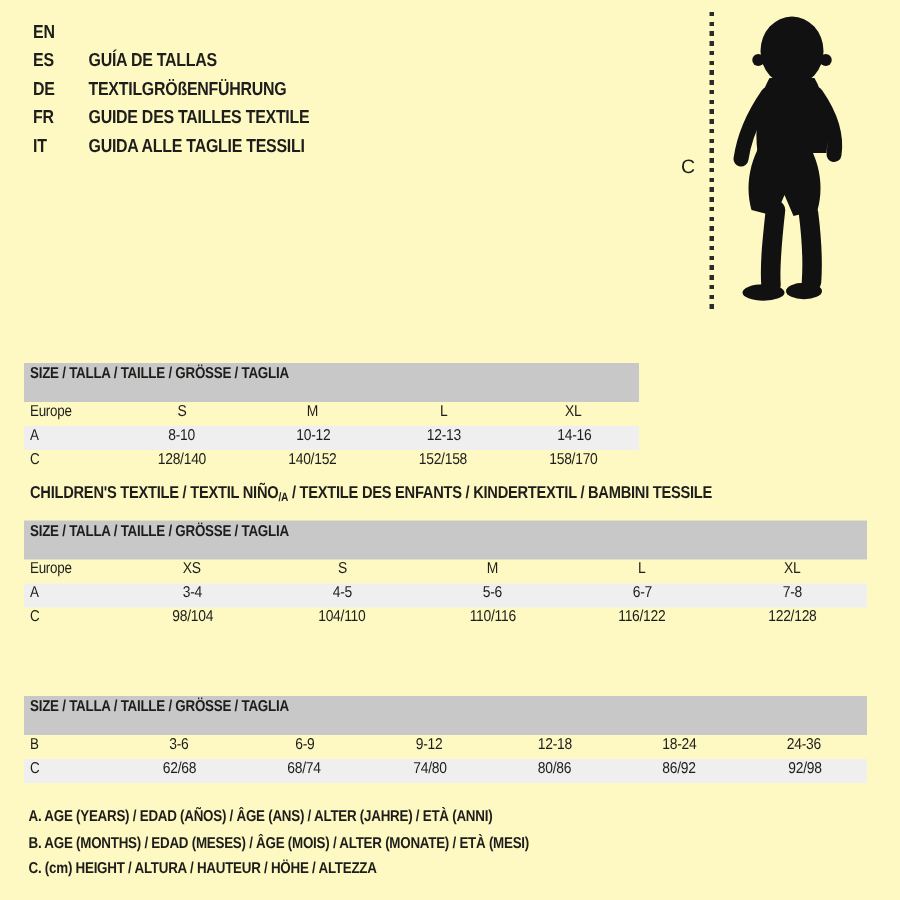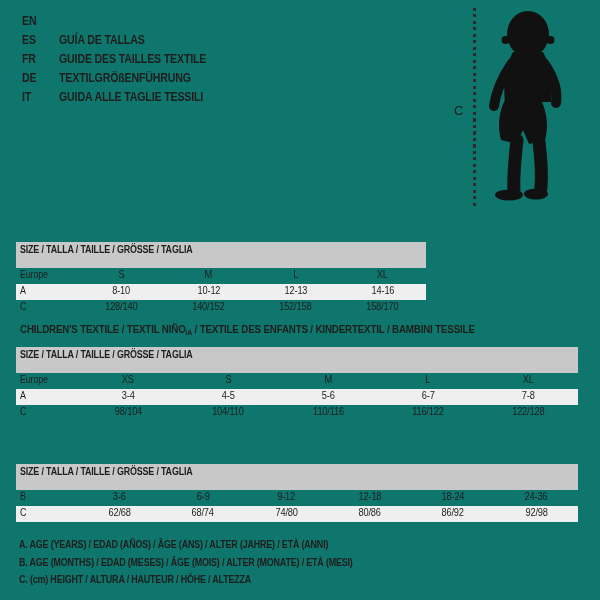--- a/index.html
+++ b/index.html
@@ -1,18 +1,18 @@
 <!DOCTYPE html>
 <html><head>
 <meta charset="utf-8">
 <style>
   * { margin:0; padding:0; box-sizing:border-box; }
   html,body { width:600px; height:600px; background:#fff; }
   body { font-family:"Liberation Sans","DejaVu Sans",sans-serif; color:#1d1d1b; }
-  .canvas { position:relative; width:600px; height:600px; background:#0f766e; overflow:hidden; }
+  .canvas { position:relative; width:600px; height:600px; background:#fef9c3; overflow:hidden; }
 
   
   .cx  { display:inline-block; transform:scaleX(.85); transform-origin:0 50%; white-space:nowrap; letter-spacing:-.2px; }
   .cxc { display:inline-block; transform:scaleX(.88); transform-origin:50% 50%; white-space:nowrap; letter-spacing:-.2px; }
 
   
   .lang-list { position:absolute; left:22px; top:11px; }
   .lang-row  { display:flex; height:19px; align-items:center; font-size:12.5px; font-weight:700; }
   .lang-code { width:37px; }
 
@@ -49,26 +49,26 @@
 
   <div class="lang-list">
     <div class="lang-row">
       <span class="lang-code"><span class="cx">EN</span></span>
     </div>
     <div class="lang-row">
       <span class="lang-code"><span class="cx">ES</span></span>
       <span class="lang-title"><span class="cx">GUÍA DE TALLAS</span></span>
     </div>
     <div class="lang-row">
+      <span class="lang-code"><span class="cx">DE</span></span>
+      <span class="lang-title"><span class="cx">TEXTILGRÖßENFÜHRUNG</span></span>
+    </div>
+    <div class="lang-row">
       <span class="lang-code"><span class="cx">FR</span></span>
       <span class="lang-title"><span class="cx">GUIDE DES TAILLES TEXTILE</span></span>
-    </div>
-    <div class="lang-row">
-      <span class="lang-code"><span class="cx">DE</span></span>
-      <span class="lang-title"><span class="cx">TEXTILGRÖßENFÜHRUNG</span></span>
     </div>
     <div class="lang-row">
       <span class="lang-code"><span class="cx">IT</span></span>
       <span class="lang-title"><span class="cx">GUIDA ALLE TAGLIE TESSILI</span></span>
     </div>
   </div>
 
   <div class="dotted-line"></div>
   <div class="c-label"><span>C</span></div>
   <svg class="baby-svg" viewBox="0 0 96 198" aria-hidden="true">

